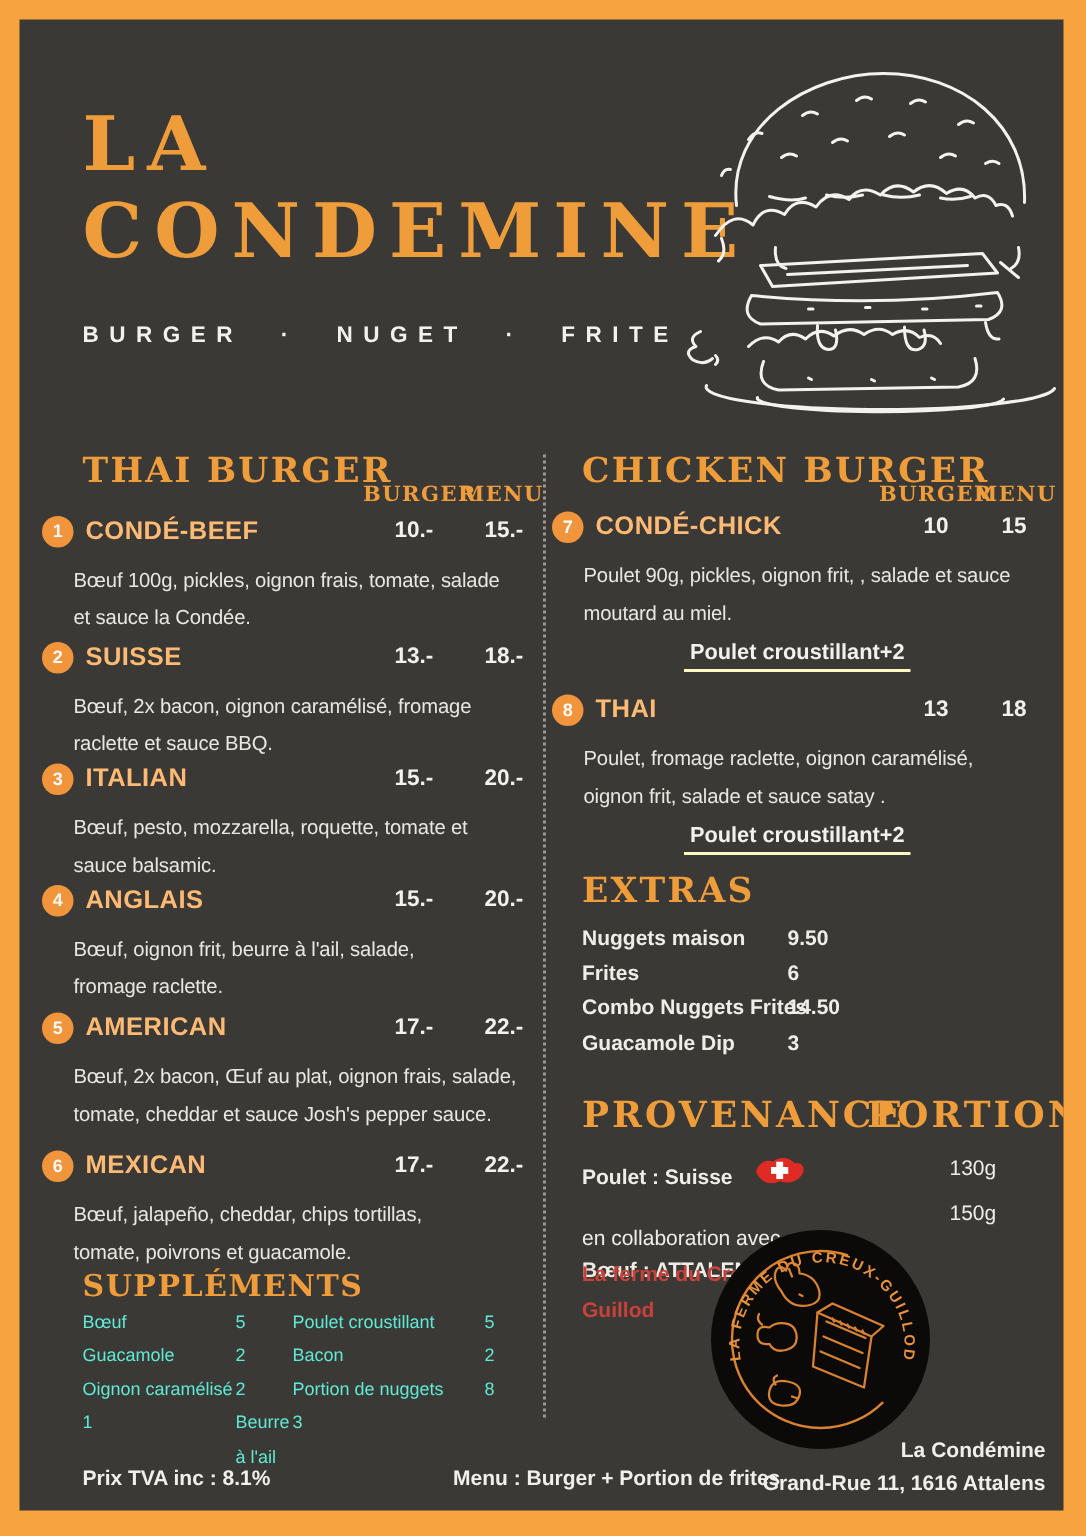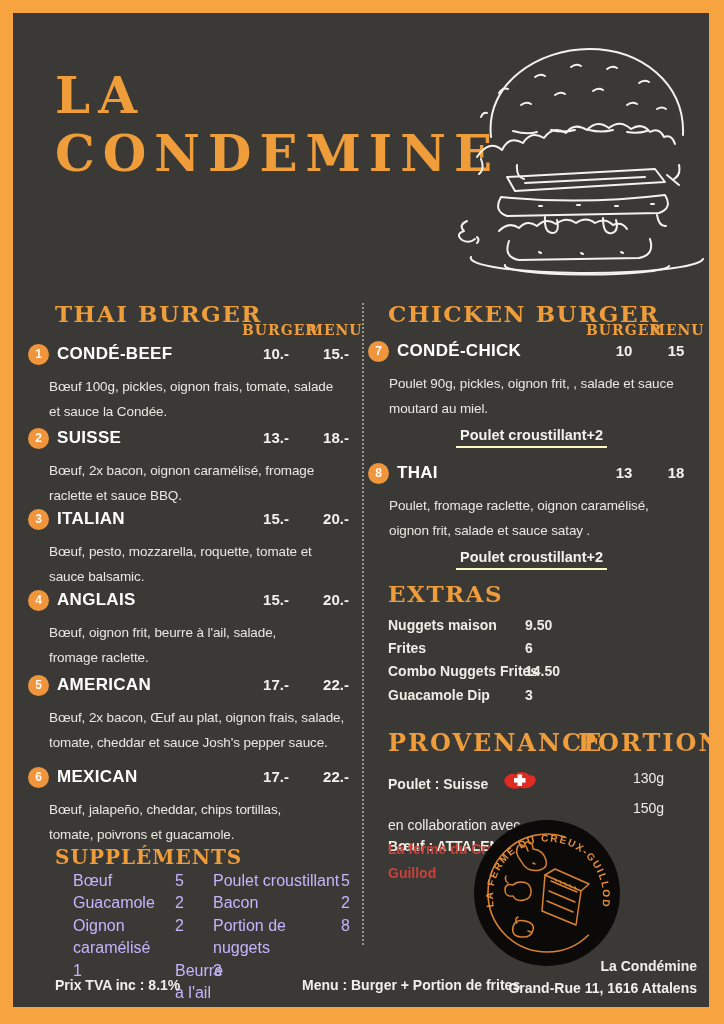--- a/index.html
+++ b/index.html
@@ -12,30 +12,30 @@
   .title-line { left:42px; font-size:50px; letter-spacing:8px; line-height:1; }
   .tagline { left:42px; top:202px; color:#F3F1EB; font-size:15px; font-weight:700; letter-spacing:7px; word-spacing:14px; }
 
   .section-h { font-size:23px; letter-spacing:1.5px; }
   .col-h { font-family:"DejaVu Serif", serif; font-weight:700; color:#EF9D3B; font-size:14px; letter-spacing:1px; text-align:center; }
 
   .menu-item { position:absolute; width:345px; }
   .item-head { position:relative; height:22px; display:flex; align-items:center; gap:8px; }
   .num-badge { flex:0 0 21px; width:21px; height:21px; border-radius:50%; background:#F0953C; color:#FBF9F5;
                font-size:12px; font-weight:700; display:flex; align-items:center; justify-content:center; }
-  .item-name { color:#ffffff; font-size:17px; font-weight:700; letter-spacing:0.3px; white-space:nowrap; }
+  .item-name { color:#fdba74; font-size:17px; font-weight:700; letter-spacing:0.3px; white-space:nowrap; }
   .price { position:absolute; top:2px; width:52px; text-align:center; color:#F3F1EB; font-size:15px; font-weight:700; }
   .price.burger { left:222px; }
   .price.menu { left:282px; }
   .item-desc { margin:9px 0 0 21px; width:300px; color:#E9E7E0; font-size:13.5px; line-height:25px; letter-spacing:-0.1px; }
   .item-note { display:inline-block; margin:6px 0 0 88px; color:#F3F1EB; font-size:14.5px; font-weight:700;
                border-bottom:2px solid #fef9c3; padding:0 4px 3px 4px; }
 
   .supp-h { font-size:20px; letter-spacing:1px; }
-  .supp-grid { display:grid; grid-template-columns:102px 38px 128px 30px; color:#c4b5fd; font-size:16px; line-height:22.4px;margin-left:18px; }
+  .supp-grid { display:grid; grid-template-columns:102px 38px 128px 30px; color:#5eead4; font-size:12px; line-height:22.4px; }
   .supp-grid .lbl2 { padding-left:0; }
 
   .divider { width:0; border-left:2px dotted #B9B7AE; opacity:0.75; }
 
   .extras-row { position:relative; color:#EFEDE6; font-size:14px; font-weight:700; line-height:23.2px; }
   .extras-price { position:absolute; left:137px; top:0; }
 
   .prov-label { color:#EFEDE6; font-size:14px; font-weight:700; }
   .prov-portion { color:#EFEDE6; font-size:14px; font-weight:400; }
   .prov-collab { color:#EFEDE6; font-size:14px;text-align:center; }
@@ -48,20 +48,21 @@
   svg { display:block; }
 </style>
 </head>
 <body>
 
 <div class="page">
   <div class="canvas">
 
     <div class="abs slab title-line" style="top:58px;">LA</div>
     <div class="abs slab title-line" style="top:116px;">CONDEMINE</div>
+    <div class="abs tagline">BURGER · NUGET · FRITE</div>
 
     <div class="abs" style="left:438px; top:12px;">
       <svg width="272" height="254" viewBox="0 0 272 254" fill="none" stroke="#F4F2EE" stroke-width="2" stroke-linecap="round" stroke-linejoin="round">
 
         <path d="M 40,112 C 34,58 88,24 138,24 C 190,24 234,58 232,110"></path>
         <path d="M 62,106 q 14,4 24,1 M 100,105 q 12,3 24,0 M 138,105 q 12,3 24,0 M 176,107 q 10,2 20,-1"></path>
 
         <path d="M 84,52 q 5,-4 10,-1 M 120,42 q 5,-4 10,-1 M 156,44 q 5,-4 10,-1 M 188,58 q 5,-4 10,-1 M 104,70 q 5,-4 10,-1 M 142,66 q 5,-4 10,-1 M 176,80 q 5,-4 10,-1 M 70,80 q 5,-4 10,-1 M 206,84 q 5,-3 9,0"></path>
         <path d="M 48,68 q 4,-6 9,-4 M 30,92 q 2,-5 6,-4"></path>
 

